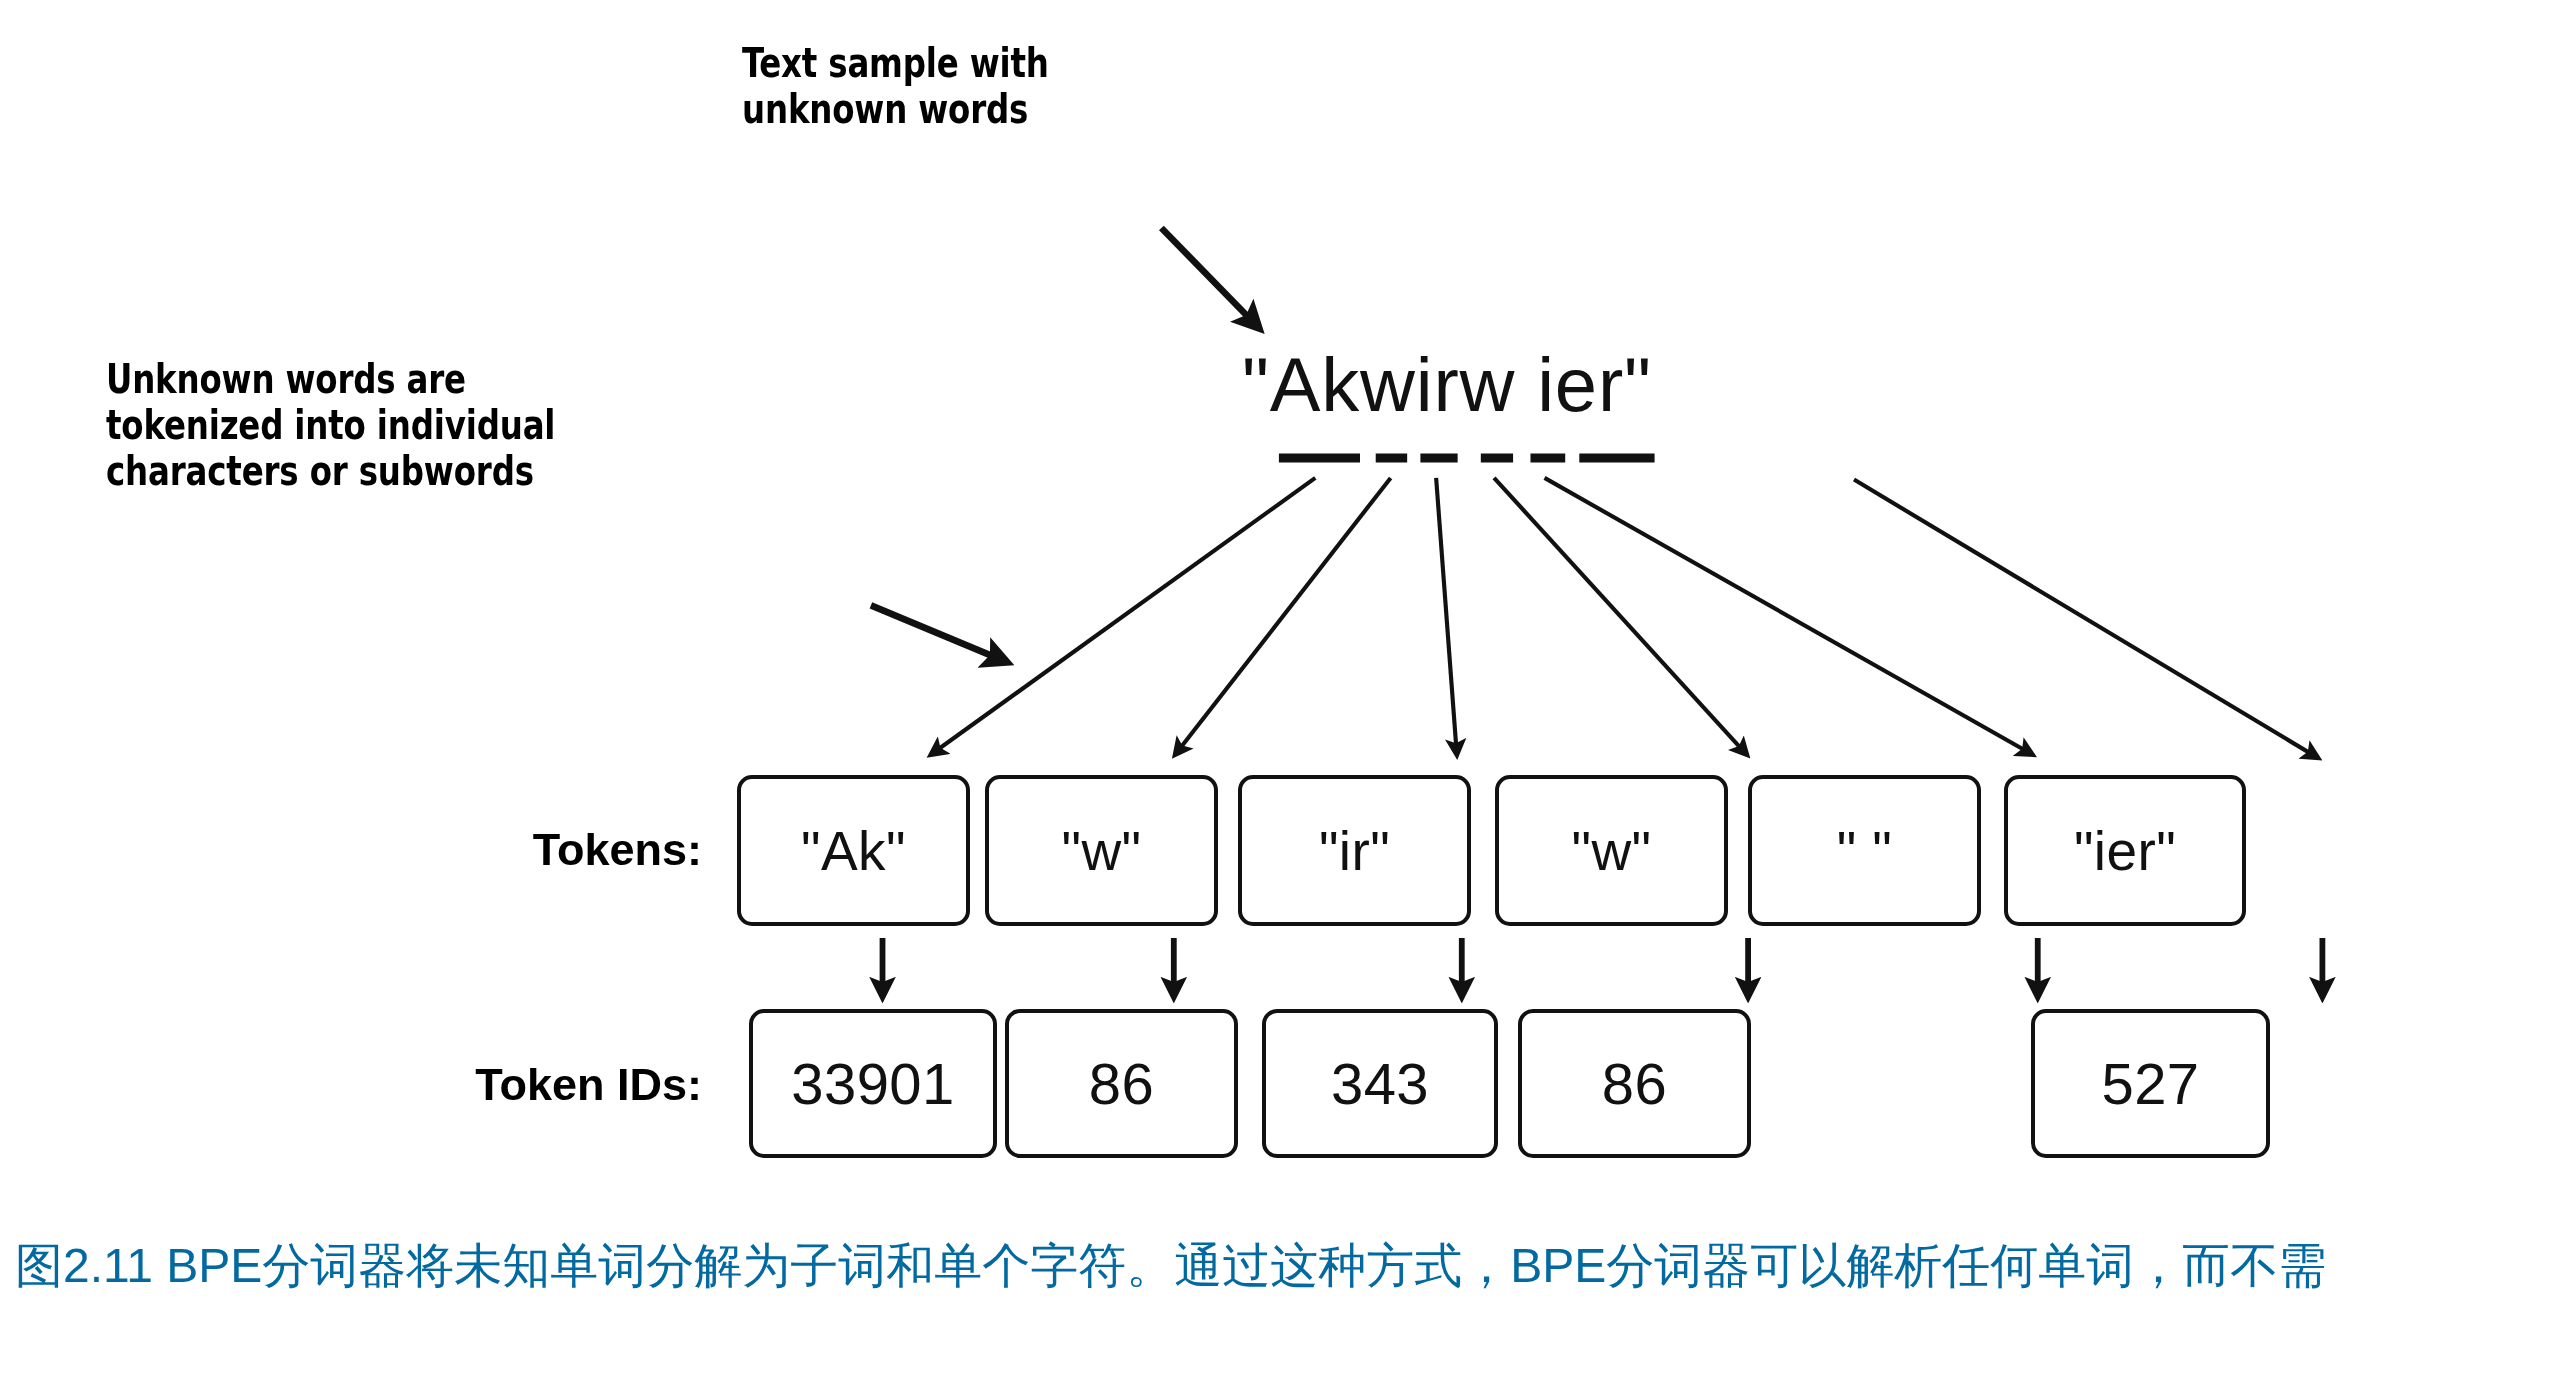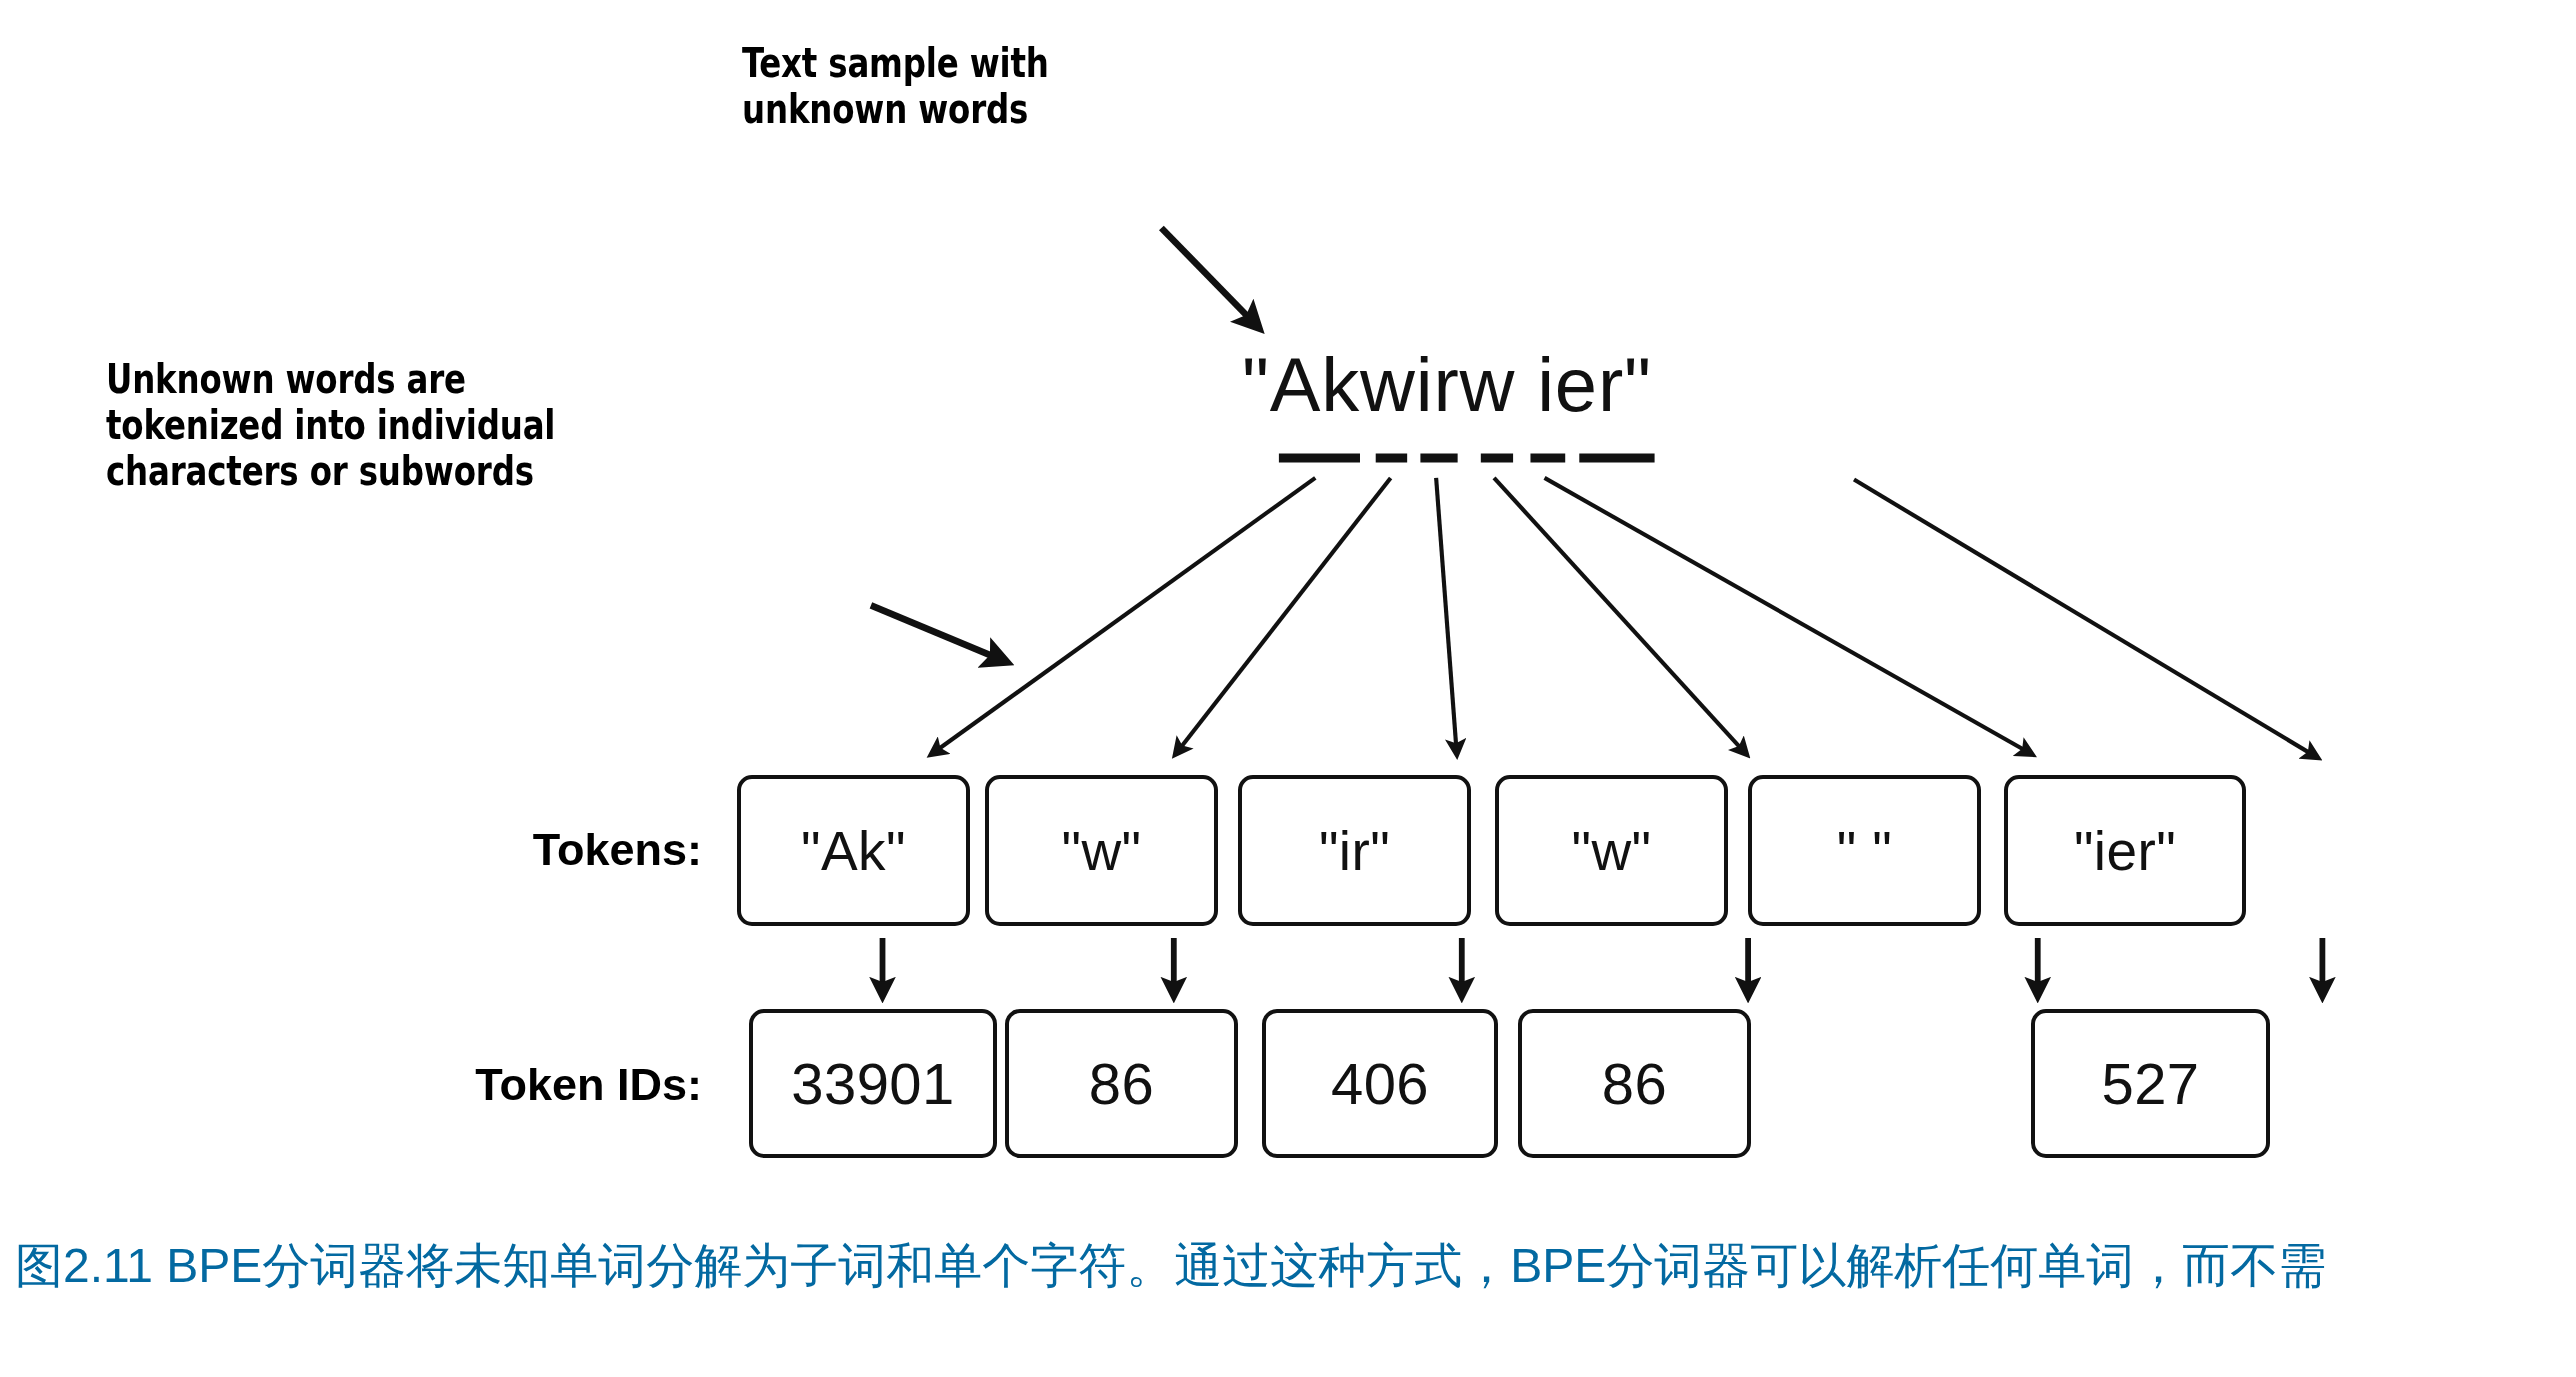--- a/index.html
+++ b/index.html
@@ -216,21 +216,21 @@
 
   <div class="chip token col-0" style="left: 737px; width: 233px;">"Ak"</div>
   <div class="chip token col-1" style="left: 985px; width: 233px;">"w"</div>
   <div class="chip token col-2" style="left: 1238px; width: 233px;">"ir"</div>
   <div class="chip token col-3" style="left: 1495px; width: 233px;">"w"</div>
   <div class="chip token col-4" style="left: 1748px; width: 233px;">" "</div>
   <div class="chip token col-5" style="left: 2004px; width: 242px;">"ier"</div>
 
   <div class="chip tokenid idcol-0" style="left: 749px; width: 248px;">33901</div>
   <div class="chip tokenid idcol-1" style="left: 1005px; width: 233px;">86</div>
-  <div class="chip tokenid idcol-2" style="left: 1262px; width: 236px;">406</div>
+  <div class="chip tokenid idcol-2" style="left: 1262px; width: 236px;">343</div>
   <div class="chip tokenid idcol-3" style="left: 1518px; width: 233px;">86</div>
   <div class="chip tokenid idcol-5" style="left: 2031px; width: 239px;">527</div>
 
   <div id="caption">
     <span class="cap-line">图2.11 BPE分词器将未知单词分解为子词和单个字符。通过这种方式，BPE分词器可以解析任何单词，而不需</span>
   </div>
 
 </div>
 
 

